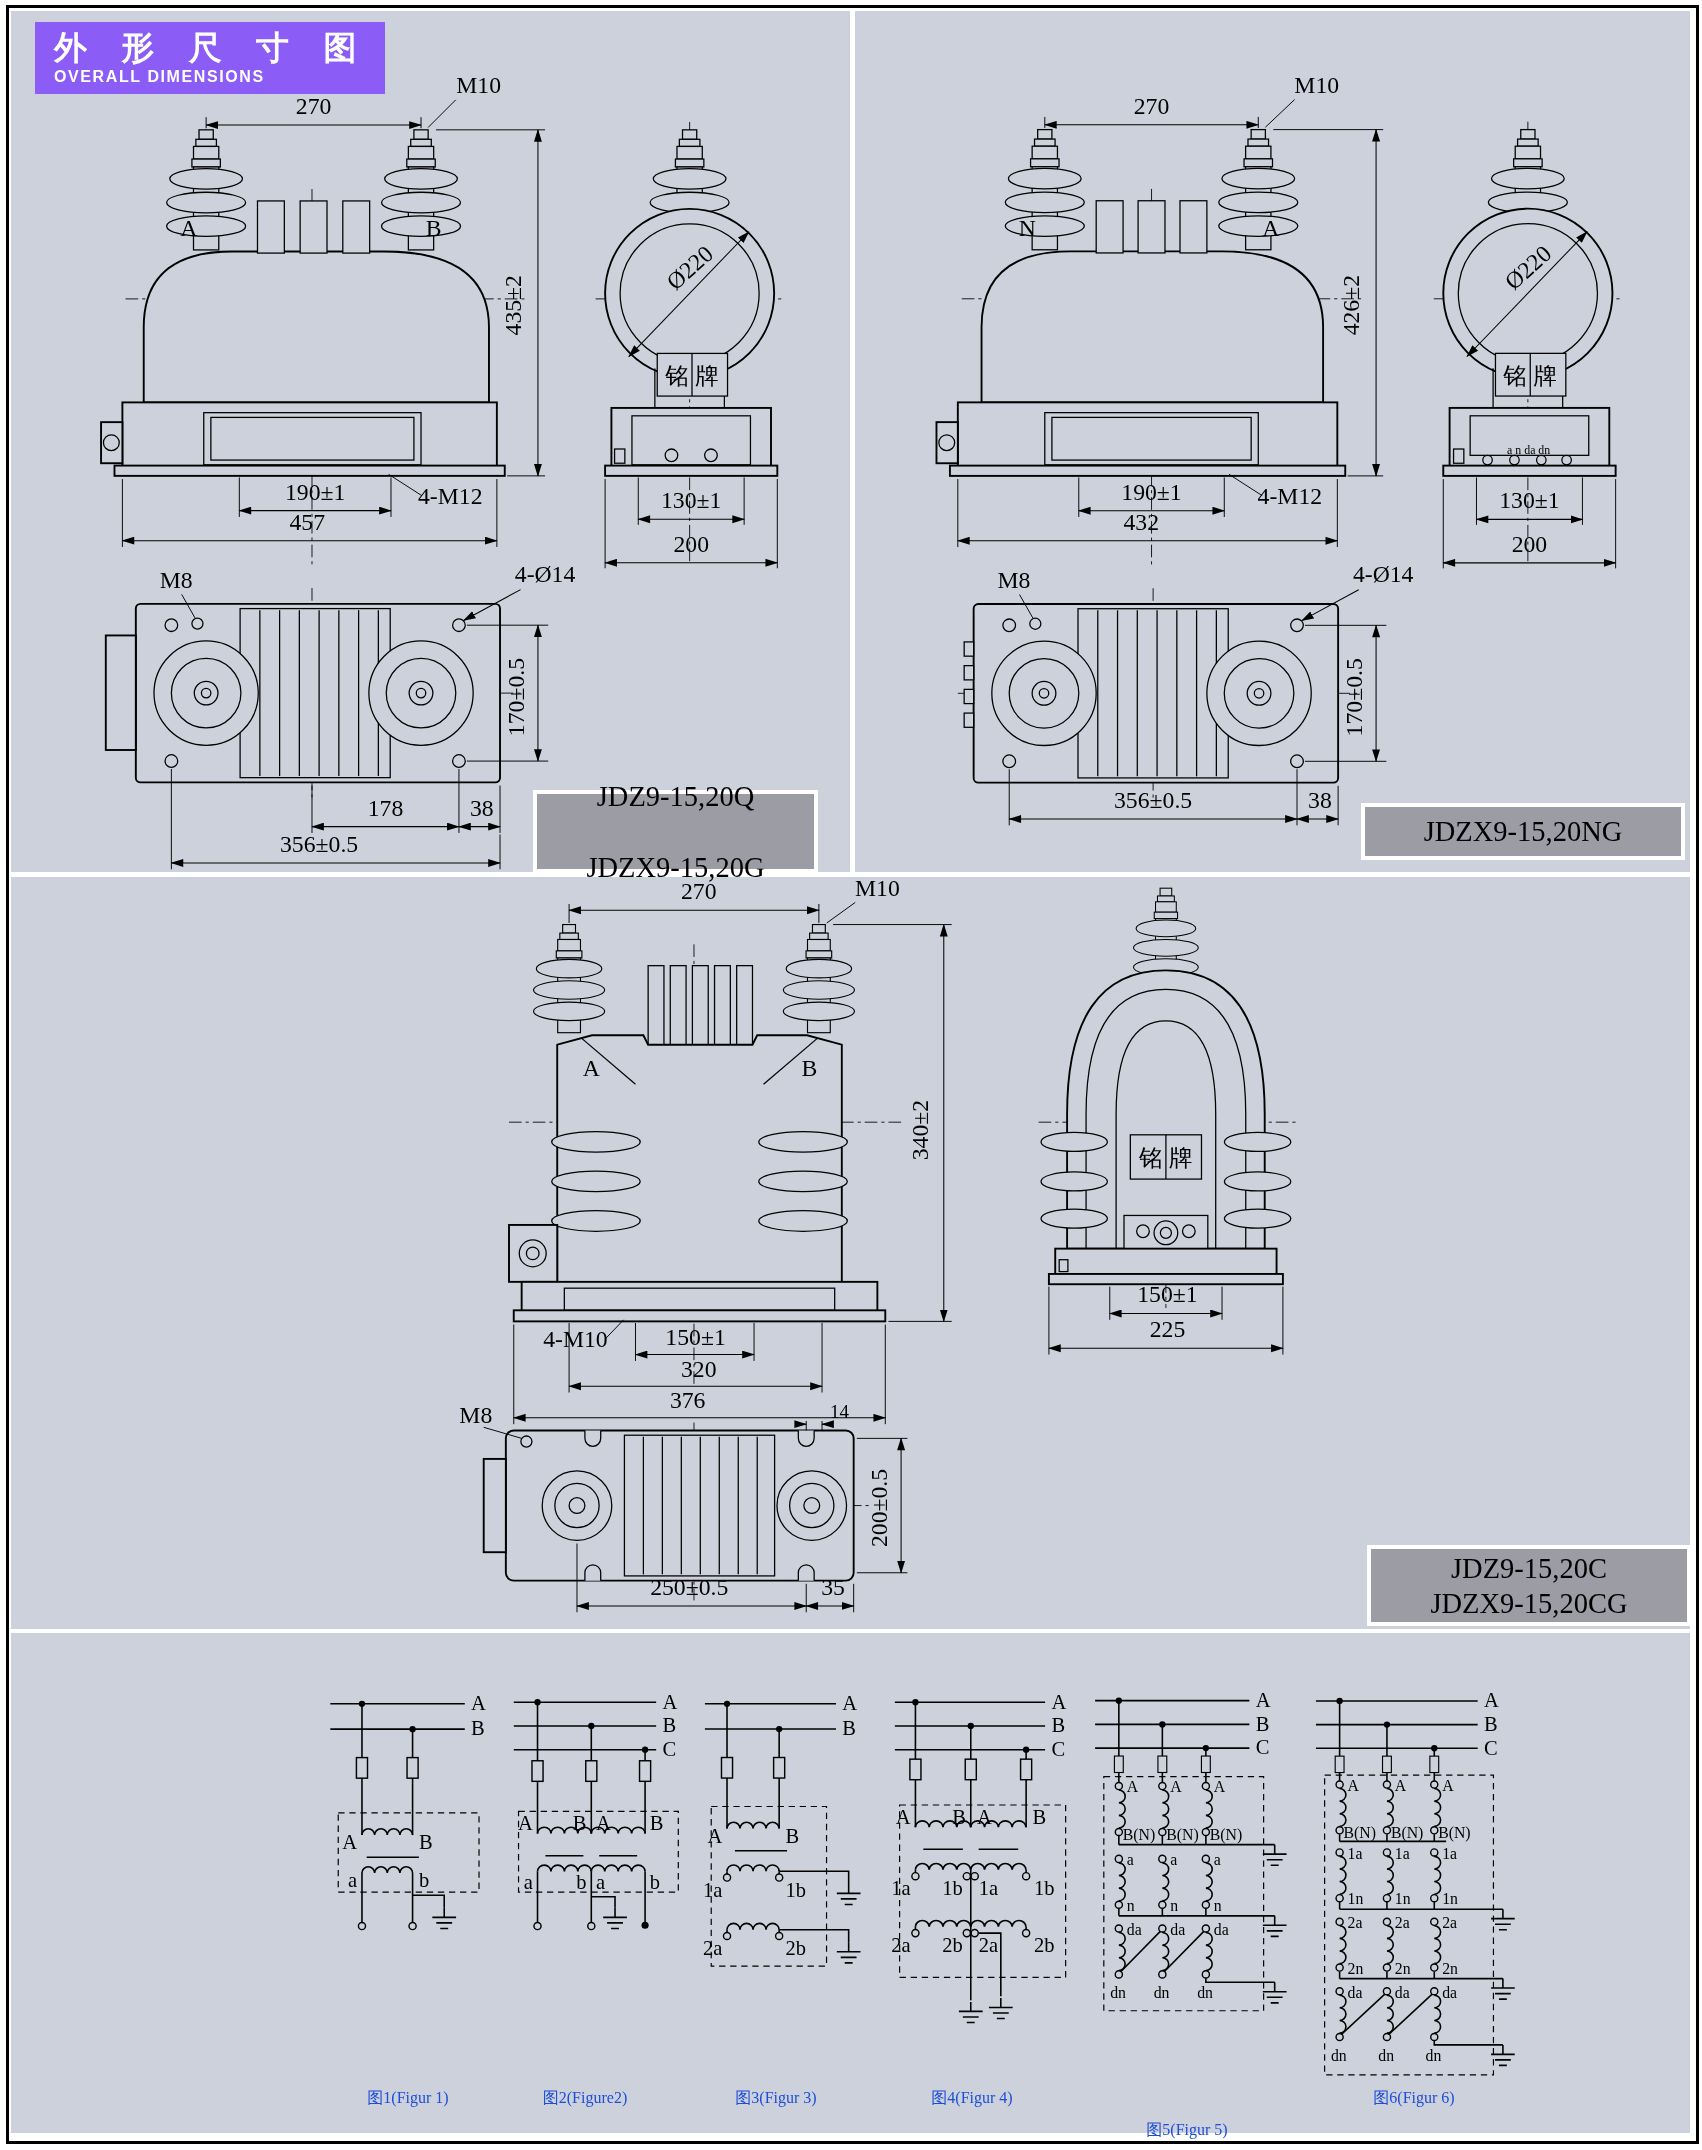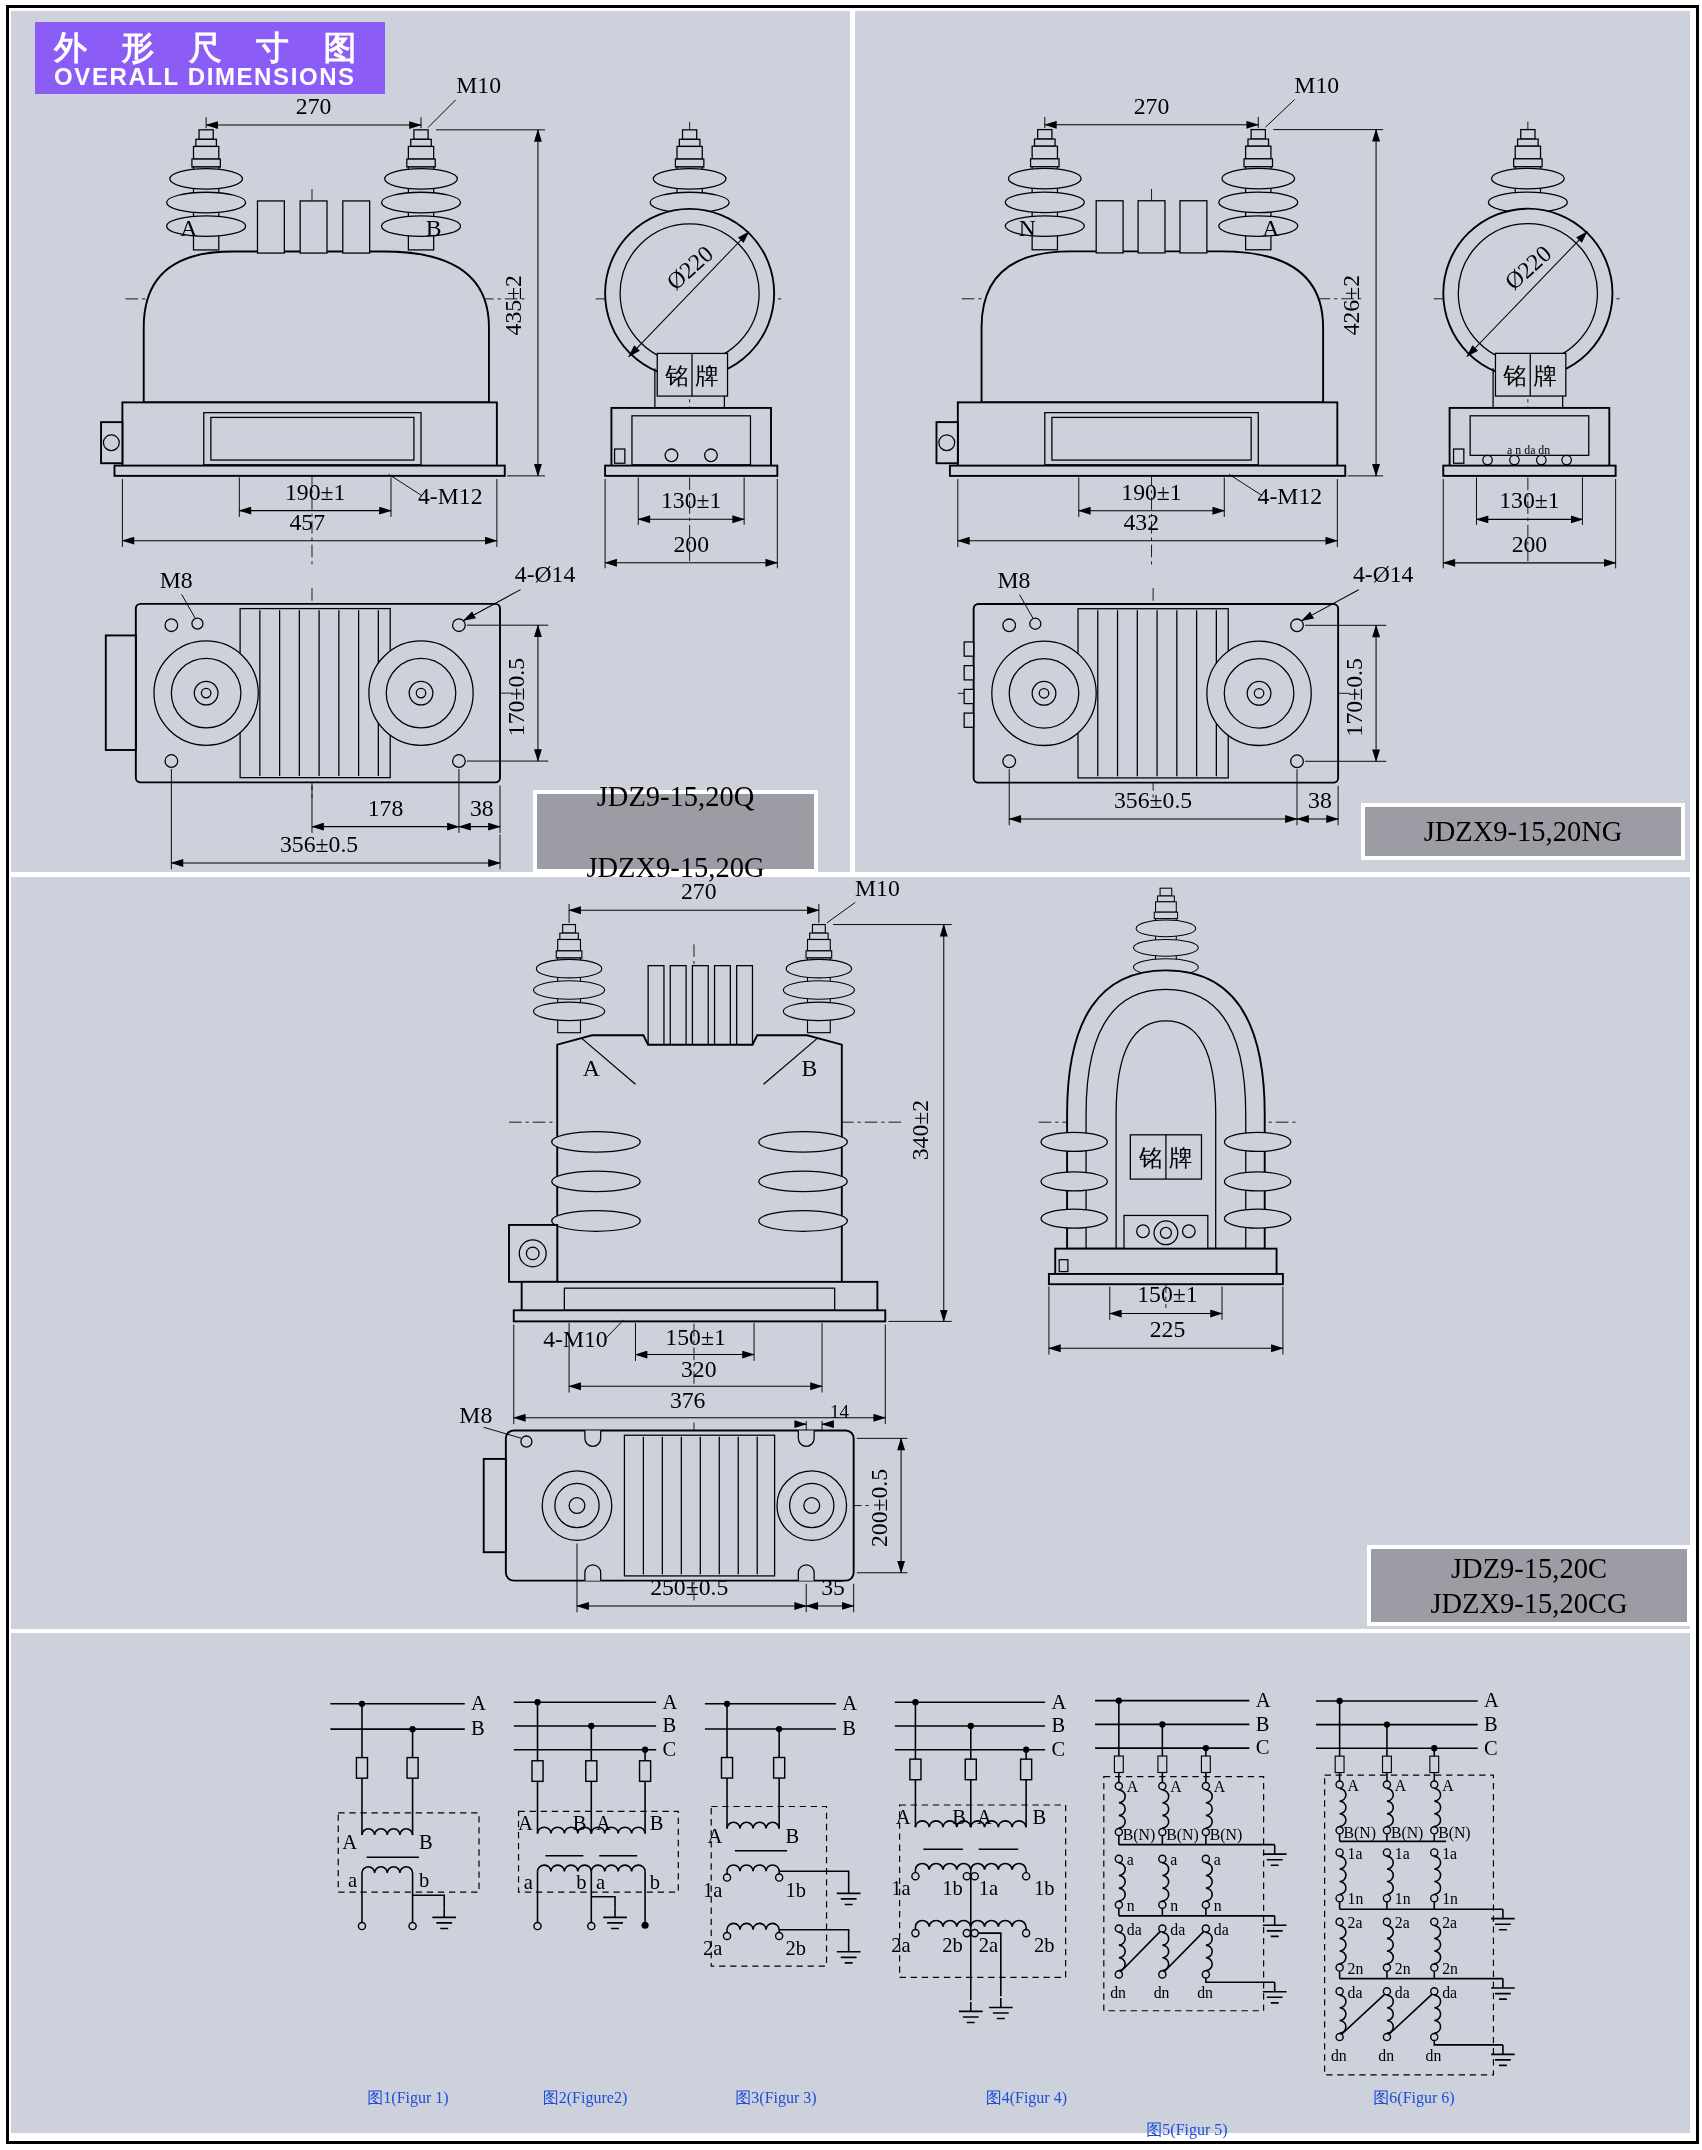--- a/index.html
+++ b/index.html
@@ -7,21 +7,21 @@
         font-family:"Liberation Serif",serif;}
   .frame{position:absolute;left:6.3px;top:4.7px;width:1687px;height:2133px;border:3.2px solid #000;}
   .panel{position:absolute;background:#cdd1db;}
   .p-tl{left:11px;top:11px;width:839px;height:861px;}
   .p-tr{left:855px;top:11px;width:835px;height:861px;}
   .p-md{left:11px;top:877px;width:1679px;height:752px;}
   .p-bt{left:11px;top:1633px;width:1679px;height:500px;}
   .hdr{position:absolute;background:#8b5cf6;color:#fff;padding:8px 16px 6.3px 19px;z-index:5;}
   .hdr .zh{font-family:"Liberation Sans",sans-serif;font-weight:bold;font-size:33px;
            letter-spacing:12.6px;line-height:36px;white-space:nowrap;}
-  .hdr .en{font-family:"Liberation Sans",sans-serif;font-weight:bold;font-size:24px;
+  .hdr .en{font-family:"Liberation Sans",sans-serif;font-weight:bold;font-size:16px;
            letter-spacing:1.6px;line-height:22px;white-space:nowrap;}
   .model{position:absolute;background:#9c9ca4;border:4px solid #ffffff;color:#000;
          display:flex;flex-direction:column;justify-content:center;align-items:center;
          font-size:28.5px;line-height:35px;z-index:4;}
   .cap{position:absolute;width:190px;text-align:center;font-size:16px;color:#1d4ed8;}
   svg{position:absolute;left:0;top:0;}
   .o{fill:#cdd1db;stroke:#000;stroke-width:2.4;}
   .i{fill:#cdd1db;stroke:#000;stroke-width:1.6;}
   .n{fill:none;stroke:#000;stroke-width:1.6;}
   .cl{fill:none;stroke:#000;stroke-width:1.1;stroke-dasharray:16 5 4 5;}
@@ -817,18 +817,18 @@
       <text class="wt2" x="105" y="392">da</text>
       <text class="wt2" x="165" y="392">da</text>
       <text class="wt2" x="24" y="472">dn</text>
       <text class="wt2" x="84" y="472">dn</text>
       <text class="wt2" x="144" y="472">dn</text>
     </svg>
 
     <div class="cap" style="left:302px;top:455px;">图1(Figur 1)</div>
     <div class="cap" style="left:479px;top:455px;">图2(Figure2)</div>
     <div class="cap" style="left:670px;top:455px;">图3(Figur 3)</div>
-    <div class="cap" style="left:866px;top:455px;text-align:right;">图4(Figur 4)</div>
+    <div class="cap" style="left:866px;top:455px;">图4(Figur 4)</div>
     <div class="cap" style="left:1081px;top:455px;margin-top:32px;">图5(Figur 5)</div>
     <div class="cap" style="left:1308px;top:455px;">图6(Figur 6)</div>
   </div>
 </div>
 
 
 </body></html>

